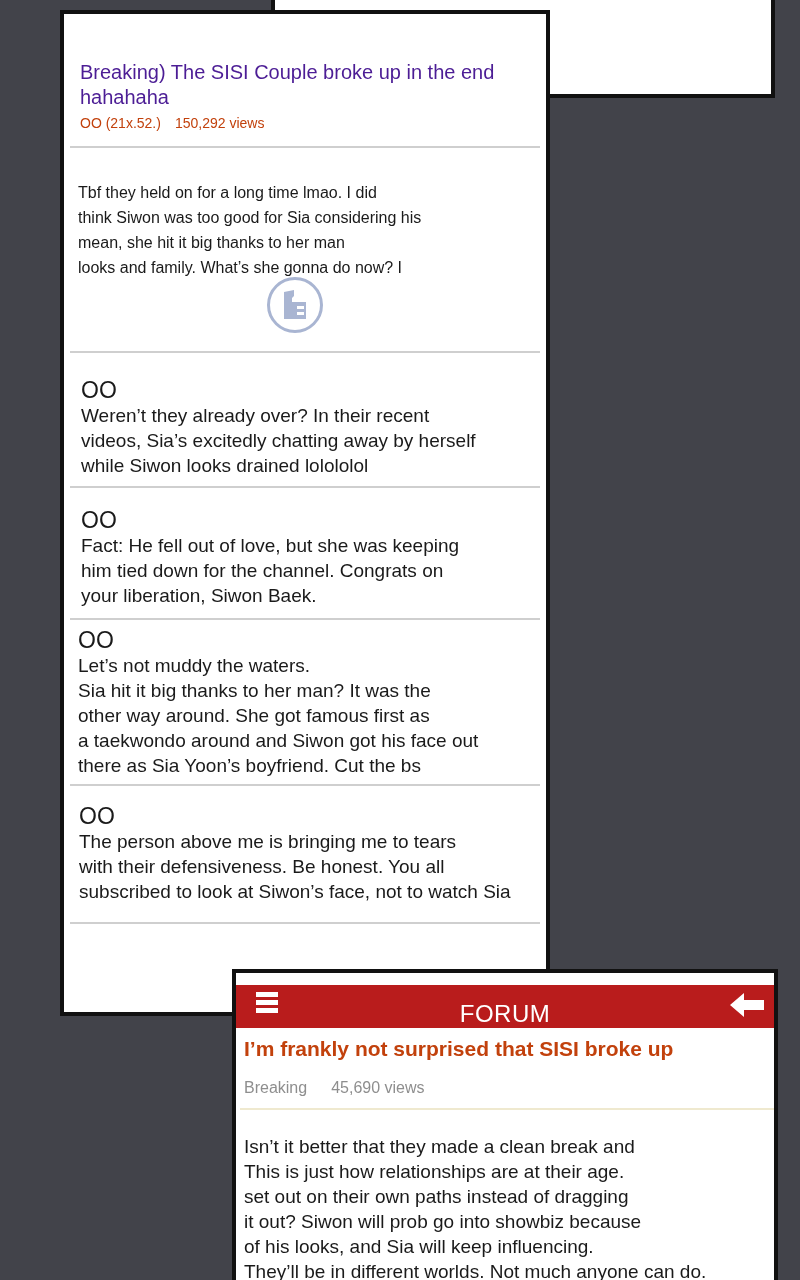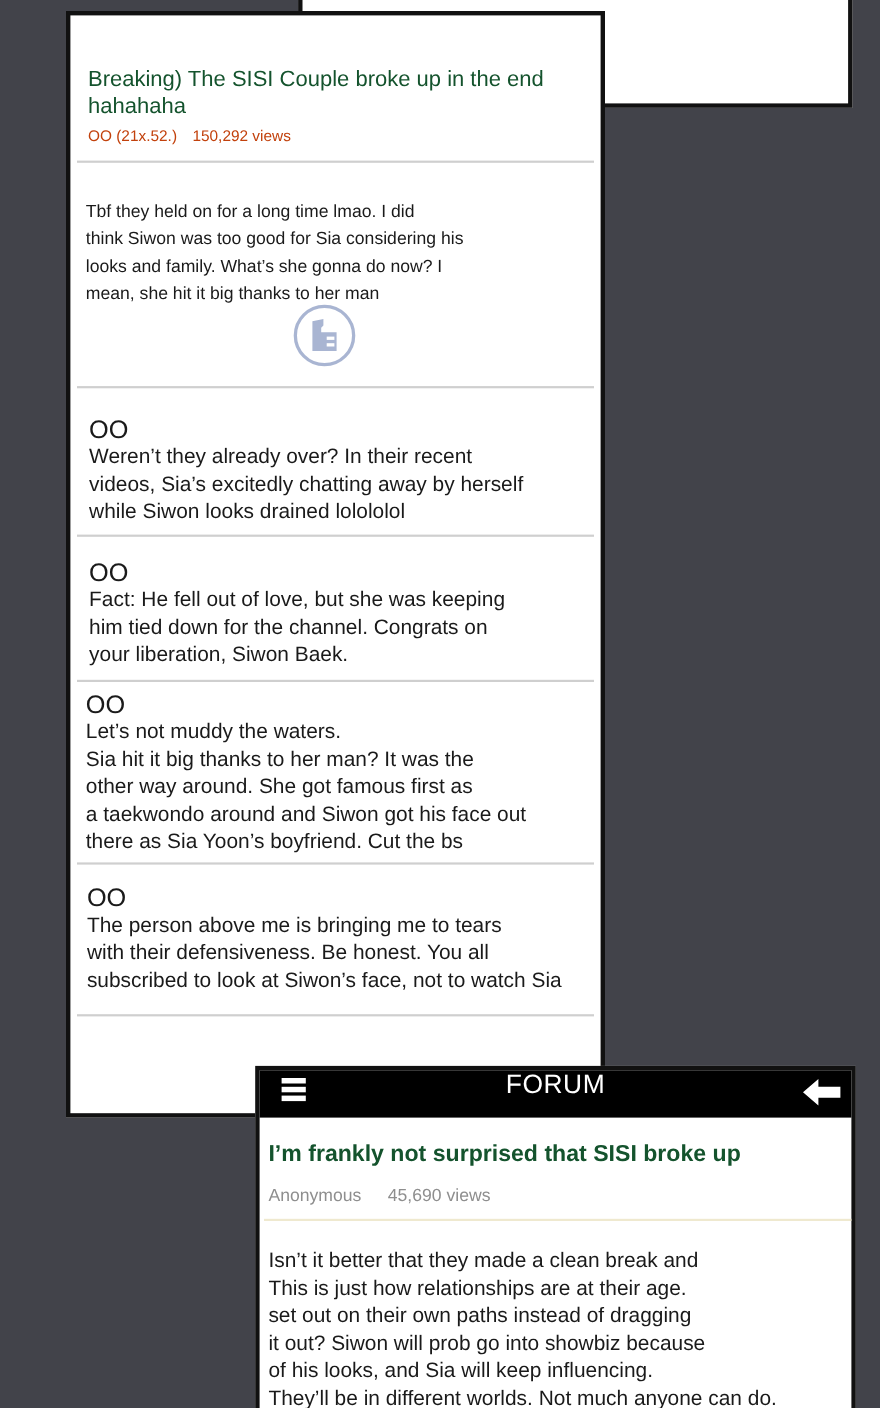--- a/index.html
+++ b/index.html
@@ -11,45 +11,45 @@
   }
   .panel-back {
     position: absolute; left: 271px; top: -6px; width: 496px; height: 96px;
     background: #fff; border: 4px solid #111; box-sizing: content-box;
   }
   .panel-main {
     position: absolute; left: 60px; top: 10px; width: 482px; height: 998px;
     background: #fff; border: 4px solid #111;
   }
   .post-header { position: absolute; left: 16px; top: 46px; right: 16px; }
-  .post-title { font-size: 20px; line-height: 25px; color: #14532d; }
+  .post-title { font-size: 20px; line-height: 25px; color: #4c1d95; }
   .post-meta { font-size: 14px; margin-top: 5px; color: #c2410c; }
   .post-meta span + span { margin-left: 14px; }
   .divider { position: absolute; left: 6px; right: 6px; height: 2px; background: #cfcfcf; }
   .op-body { position: absolute; left: 14px; top: 166px; right: 14px; font-size: 16px; line-height: 25px; }
   .like-icon {
     position: absolute; left: 203px; top: 263px; width: 56px; height: 56px;
     border: 3px solid #a9b5d2; border-radius: 50%; box-sizing: border-box;
     display: flex; align-items: center; justify-content: center;
   }
   .comment { position: absolute; left: 17px; right: 10px; font-size: 19px; line-height: 25px; }
   .comment .author { font-weight: normal; font-size: 23px; }
   .panel-forum {
     position: absolute; left: 232px; top: 969px; width: 538px; height: 330px;
     background: #fff; border: 4px solid #111;
   }
   .forum-bar {
-    height: 43px; background: #000000; position: relative;
-    display: flex; align-items: flex-start; justify-content: center;
+    height: 43px; background: #b91c1c; position: relative;
+    display: flex; align-items: flex-end; justify-content: center; margin-top: 12px;
   }
   .forum-title { color: #fff; font-size: 24px; letter-spacing: 0.5px; }
   .menu-icon { position: absolute; left: 20px; top: 7px; width: 22px; }
   .menu-icon div { height: 5px; background: #fff; margin-bottom: 3px; }
   .back-icon { position: absolute; right: 8px; top: 6px; }
-  .forum-post-title { position: absolute; left: 8px; top: 64px; font-size: 21px; font-weight: bold; color: #14532d; }
+  .forum-post-title { position: absolute; left: 8px; top: 64px; font-size: 21px; font-weight: bold; color: #c2410c; }
   .forum-post-meta { position: absolute; left: 8px; top: 106px; font-size: 16px; color: #8e8e8e; }
   .forum-post-meta span + span { margin-left: 24px; }
   .forum-divider { position: absolute; left: 4px; right: 0; top: 135px; height: 2px; background: #efe9cf; }
   .forum-body { position: absolute; left: 8px; top: 161px; right: 8px; font-size: 19px; line-height: 25px; color: #1a1a1a; }
 </style>
 </head>
 <body>
 
 <div class="panel-back"></div>
 
@@ -58,22 +58,22 @@
     <div class="post-title">Breaking) The SISI Couple broke up in the end hahahaha</div>
     <div class="post-meta">
       <span>OO (21x.52.)</span><span>150,292 views</span>
     </div>
   </div>
   <div class="divider" style="top:132px"></div>
 
   <div class="op-body">
     <div>Tbf they held on for a long time lmao. I did</div>
     <div>think Siwon was too good for Sia considering his</div>
+    <div>mean, she hit it big thanks to her man</div>
     <div>looks and family. What’s she gonna do now? I</div>
-    <div>mean, she hit it big thanks to her man</div>
   </div>
 
   <div class="like-icon">
     <svg width="30" height="34" viewBox="0 0 30 34">
       <path d="M4 4 L14 2 L14 8 L12 10 L12 14 L26 14 L26 31 L4 31 Z" fill="#a9b5d2"></path>
       <rect x="17" y="18" width="7" height="3" fill="#fff"></rect>
       <rect x="17" y="24" width="7" height="3" fill="#fff"></rect>
     </svg>
   </div>
   <div class="divider" style="top:337px"></div>
@@ -122,21 +122,21 @@
     </div>
     <div class="forum-title">FORUM</div>
     <div class="back-icon">
       <svg width="38" height="28" viewBox="0 0 38 28">
         <path d="M2 14 L16 2 L16 9 L36 9 L36 19 L16 19 L16 26 Z" fill="#fff"></path>
       </svg>
     </div>
   </div>
   <div class="forum-post-title">I’m frankly not surprised that SISI broke up</div>
   <div class="forum-post-meta">
-    <span>Anonymous</span><span>45,690 views</span>
+    <span>Breaking</span><span>45,690 views</span>
   </div>
   <div class="forum-divider"></div>
   <div class="forum-body">
     <div>Isn’t it better that they made a clean break and</div>
     <div>This is just how relationships are at their age.</div>
     <div>set out on their own paths instead of dragging</div>
     <div>it out? Siwon will prob go into showbiz because</div>
     <div>of his looks, and Sia will keep influencing.</div>
     <div>They’ll be in different worlds. Not much anyone can do.</div>
   </div>

